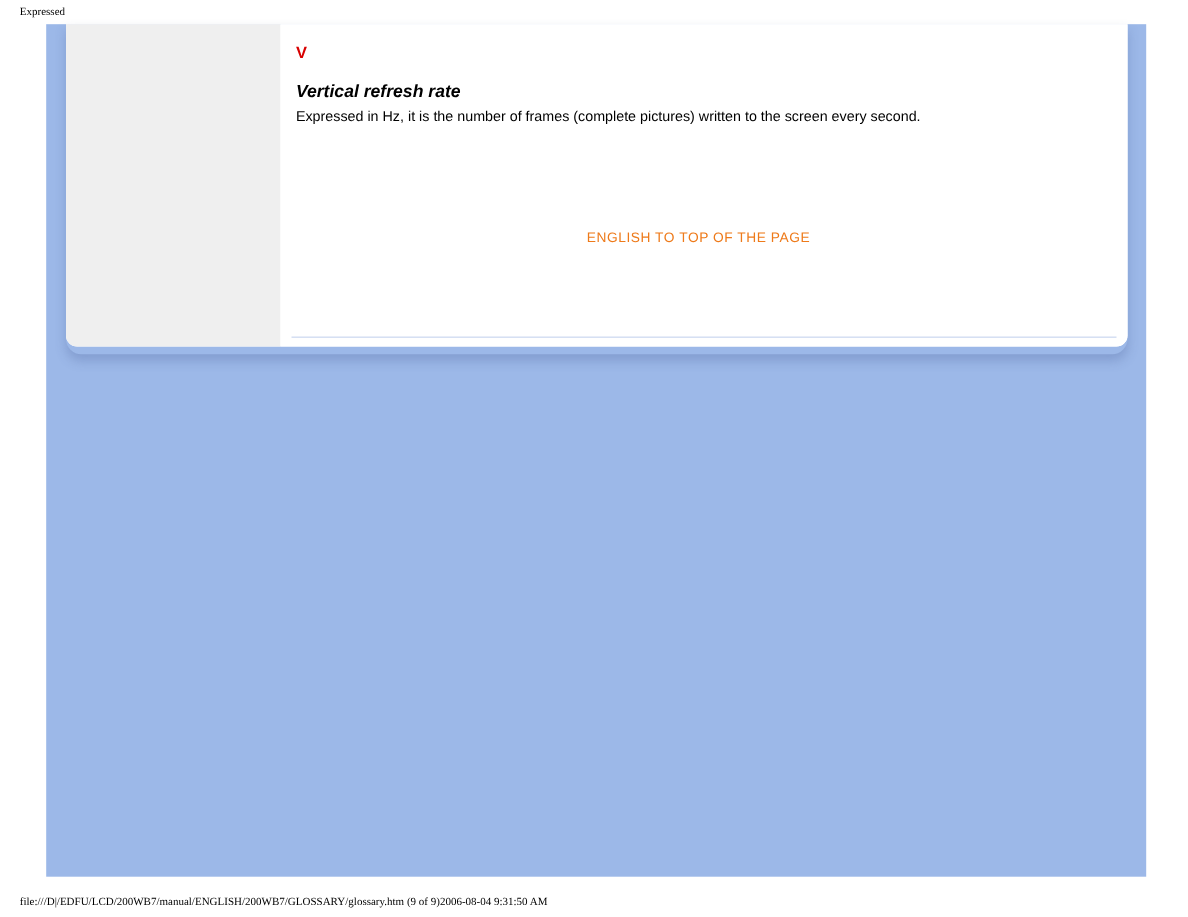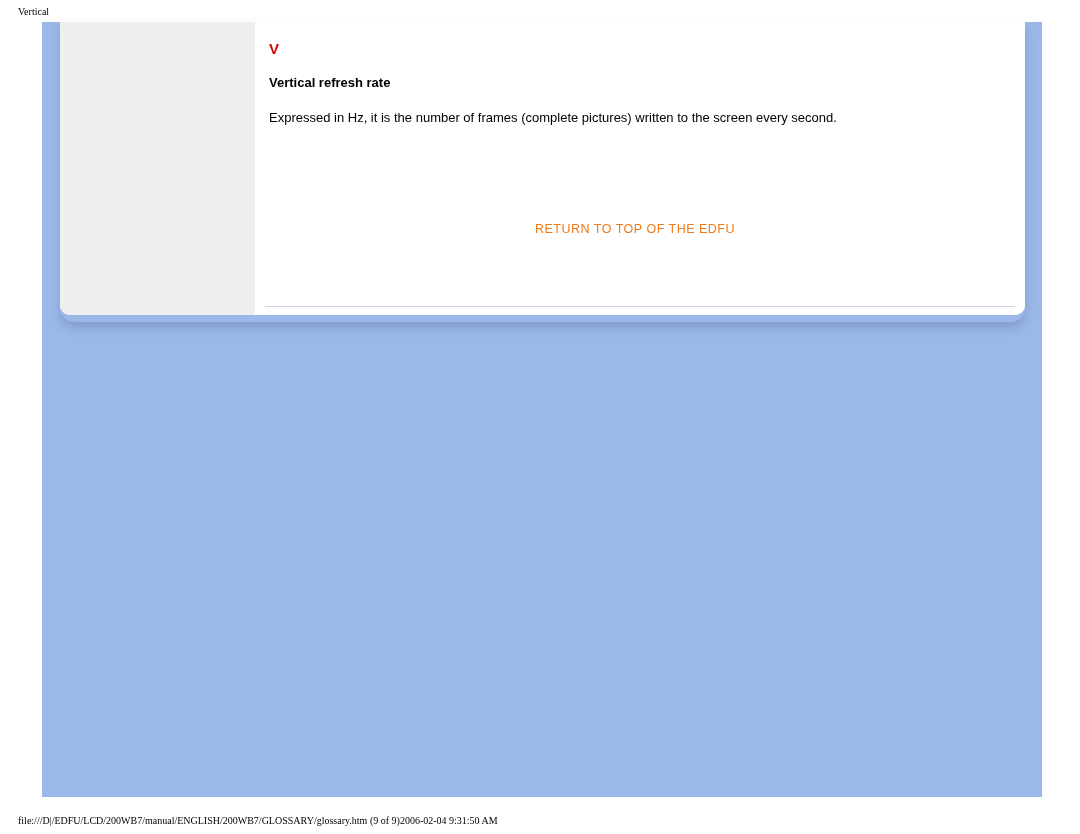--- a/index.html
+++ b/index.html
@@ -59,24 +59,25 @@
     border-bottom-right-radius: 10px;
     position: relative;
   }
   .section-letter {
     color: #d80000;
     font-weight: bold;
     font-size: 15px;
     margin-bottom: 18px;
   }
   .term-title {
+    font-style: italic;
     font-weight: bold;
-    font-size: 13px;
+    font-size: 16px;
     color: #000;
-    margin-bottom: 19px;
+    margin-bottom: 4px;
   }
   .term-body {
     font-size: 13px;
     color: #000;
     line-height: 1.4;
     margin-bottom: 92px;
   }
   .return-link-wrap {
     text-align: center;
     margin-top: 10px;
@@ -101,32 +102,32 @@
     bottom: 8px;
     left: 18px;
     font-size: 10px;
     color: #000;
     font-family: "Times New Roman", Times, serif;
   }
 </style>
 </head>
 <body>
 
-<div class="header-label">Vertical</div>
+<div class="header-label">Expressed</div>
 
 <div class="blue-bg"></div>
 
 <div class="card-shadow"></div>
 
 <div class="card">
   <div class="sidebar"></div>
   <div class="content">
     <div class="section-letter">V</div>
     <div class="term-title">Vertical refresh rate</div>
     <div class="term-body">Expressed in Hz, it is the number of frames (complete pictures) written to the screen every second.</div>
     <div class="return-link-wrap">
-      <a class="return-link">RETURN TO TOP OF THE EDFU</a>
+      <a class="return-link">ENGLISH TO TOP OF THE PAGE</a>
     </div>
     <div class="content-line"></div>
   </div>
 </div>
 
-<div class="footer-text">file:///D|/EDFU/LCD/200WB7/manual/ENGLISH/200WB7/GLOSSARY/glossary.htm (9 of 9)2006-02-04 9:31:50 AM</div>
+<div class="footer-text">file:///D|/EDFU/LCD/200WB7/manual/ENGLISH/200WB7/GLOSSARY/glossary.htm (9 of 9)2006-08-04 9:31:50 AM</div>
 
 </body></html>

